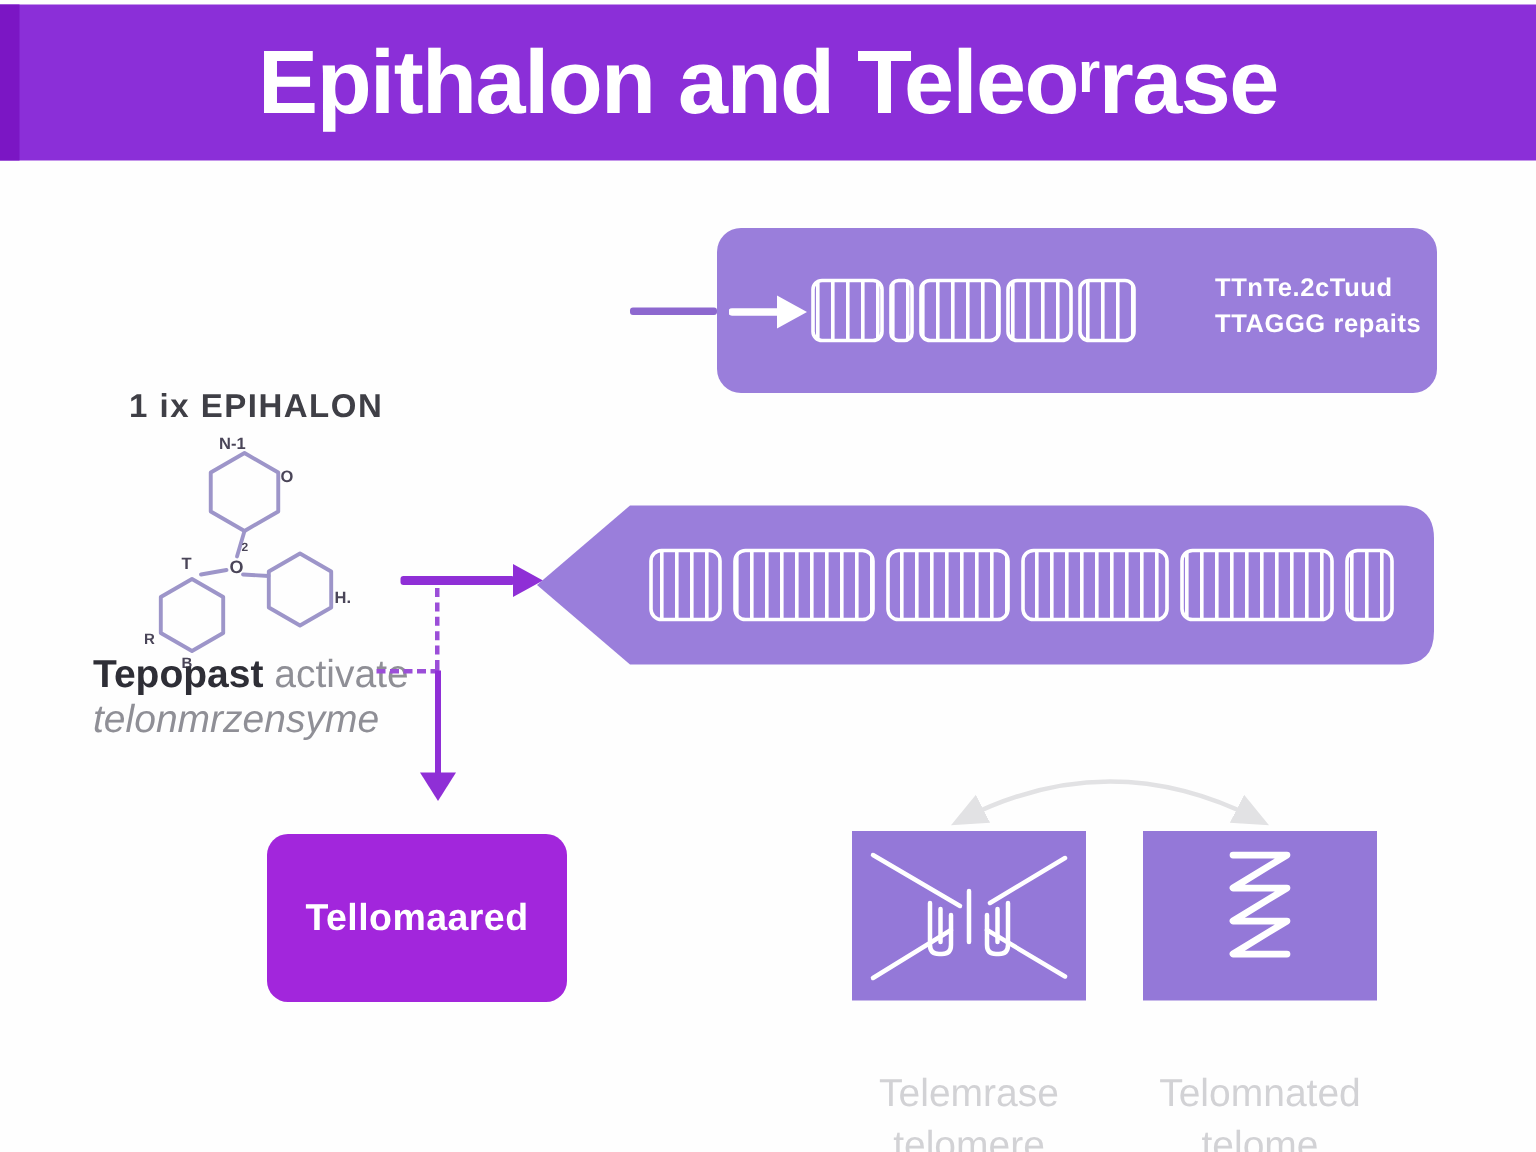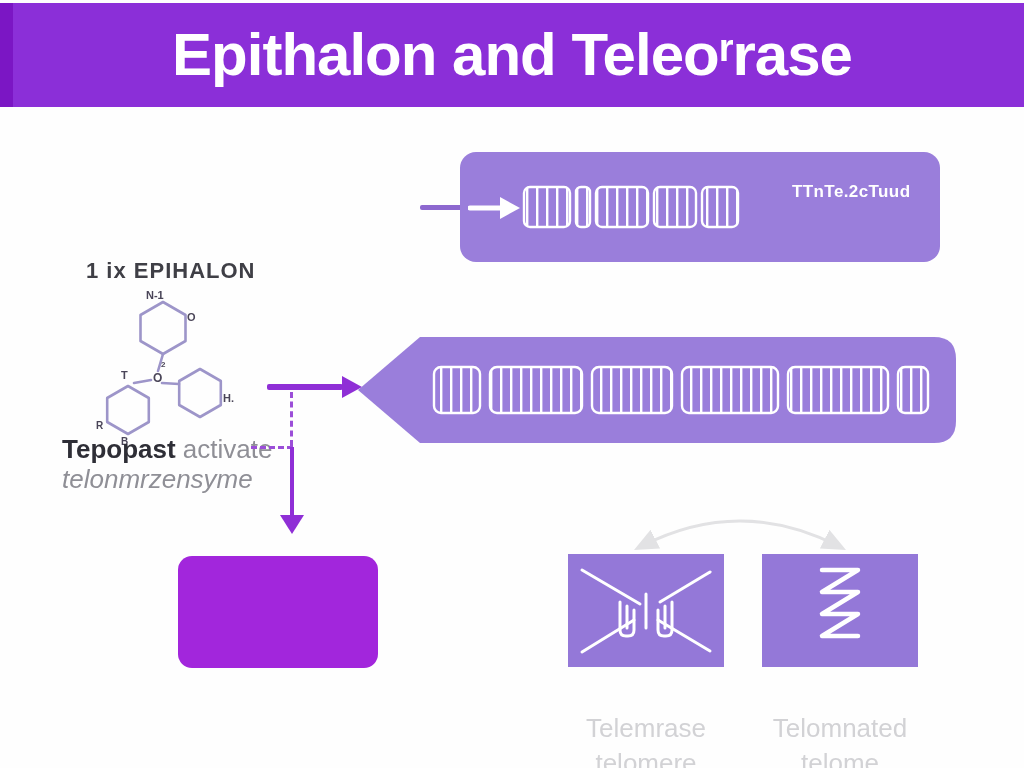--- a/index.html
+++ b/index.html
@@ -23,21 +23,21 @@
     white-space:nowrap;line-height:1;
   }
   .title .sup{font-size:38px;vertical-align:14px;font-weight:800;}
 
   
   .line-to-card{
     position:absolute;left:420px;top:205px;width:58px;height:5px;
     background:var(--arrow-muted,#8D68CF);border-radius:2px;
   }
   .repeat-card{
-    position:absolute;left:460px;top:152px;width:480px;height:110px;
+    position:absolute;left:478px;top:152px;width:480px;height:110px;
     background:var(--banner-fill,#9A7EDB);border-radius:16px;
   }
   .card-arrow{position:absolute;left:8px;top:41px;}
   .card-comb{position:absolute;left:62px;top:33px;}
   .card-text{
     position:absolute;left:332px;top:28px;width:140px;
     color:#fff;font-size:17px;font-weight:600;line-height:24px;letter-spacing:0.4px;
     white-space:nowrap;
   }
 
@@ -123,20 +123,21 @@
       <g stroke="#fff" stroke-width="2.4">
         <rect x="2" y="2" width="46" height="40" rx="6" fill="url(#stripes1)"></rect>
         <rect x="54" y="2" width="14" height="40" rx="5" fill="url(#stripes1)"></rect>
         <rect x="74" y="2" width="52" height="40" rx="6" fill="url(#stripes1)"></rect>
         <rect x="132" y="2" width="42" height="40" rx="6" fill="url(#stripes1)"></rect>
         <rect x="180" y="2" width="36" height="40" rx="6" fill="url(#stripes1)"></rect>
       </g>
     </svg>
     <div class="card-text">
       <div>TTnTe.2cTuud</div>
+      <div>TTAGGG repaits</div>
     </div>
   </div>
 
   <div class="mol-label">1 ix EPIHALON</div>
   <svg class="molecule" width="170" height="160" viewBox="0 0 170 160">
     <polygon points="75,14 97.5,27 97.5,53 75,66 52.5,53 52.5,27"></polygon>
     <polygon points="112,81 132.8,93 132.8,117 112,129 91.2,117 91.2,93"></polygon>
     <polygon points="40,98 60.8,110 60.8,134 40,146 19.2,134 19.2,110"></polygon>
     <line x1="75" y1="66" x2="70" y2="83"></line>
     <line x1="74" y1="95" x2="91" y2="96"></line>
@@ -172,20 +173,21 @@
       <rect x="78" y="33" width="46" height="46" rx="7" fill="url(#stripes2)"></rect>
       <rect x="134" y="33" width="92" height="46" rx="7" fill="url(#stripes2)"></rect>
       <rect x="236" y="33" width="80" height="46" rx="7" fill="url(#stripes2)"></rect>
       <rect x="326" y="33" width="96" height="46" rx="7" fill="url(#stripes2)"></rect>
       <rect x="432" y="33" width="100" height="46" rx="7" fill="url(#stripes2)"></rect>
       <rect x="542" y="33" width="30" height="46" rx="7" fill="url(#stripes2)"></rect>
     </g>
   </svg>
 
   <div class="telomere-box">
+    <div>Tellomaared</div>
   </div>
 
   <svg class="arc" width="260" height="55" viewBox="0 0 260 55">
     <defs>
       <marker id="arcHead" orient="auto-start-reverse" markerWidth="10" markerHeight="10" refX="5" refY="3.5">
         <path d="M0 0 L8 3.5 L0 7 Z" fill="#E2E2E4"></path>
       </marker>
     </defs>
     <path d="M 32 46 Q 130 -4 228 46" fill="none" stroke="#E2E2E4" stroke-width="3" marker-start="url(#arcHead)" marker-end="url(#arcHead)"></path>
   </svg>

